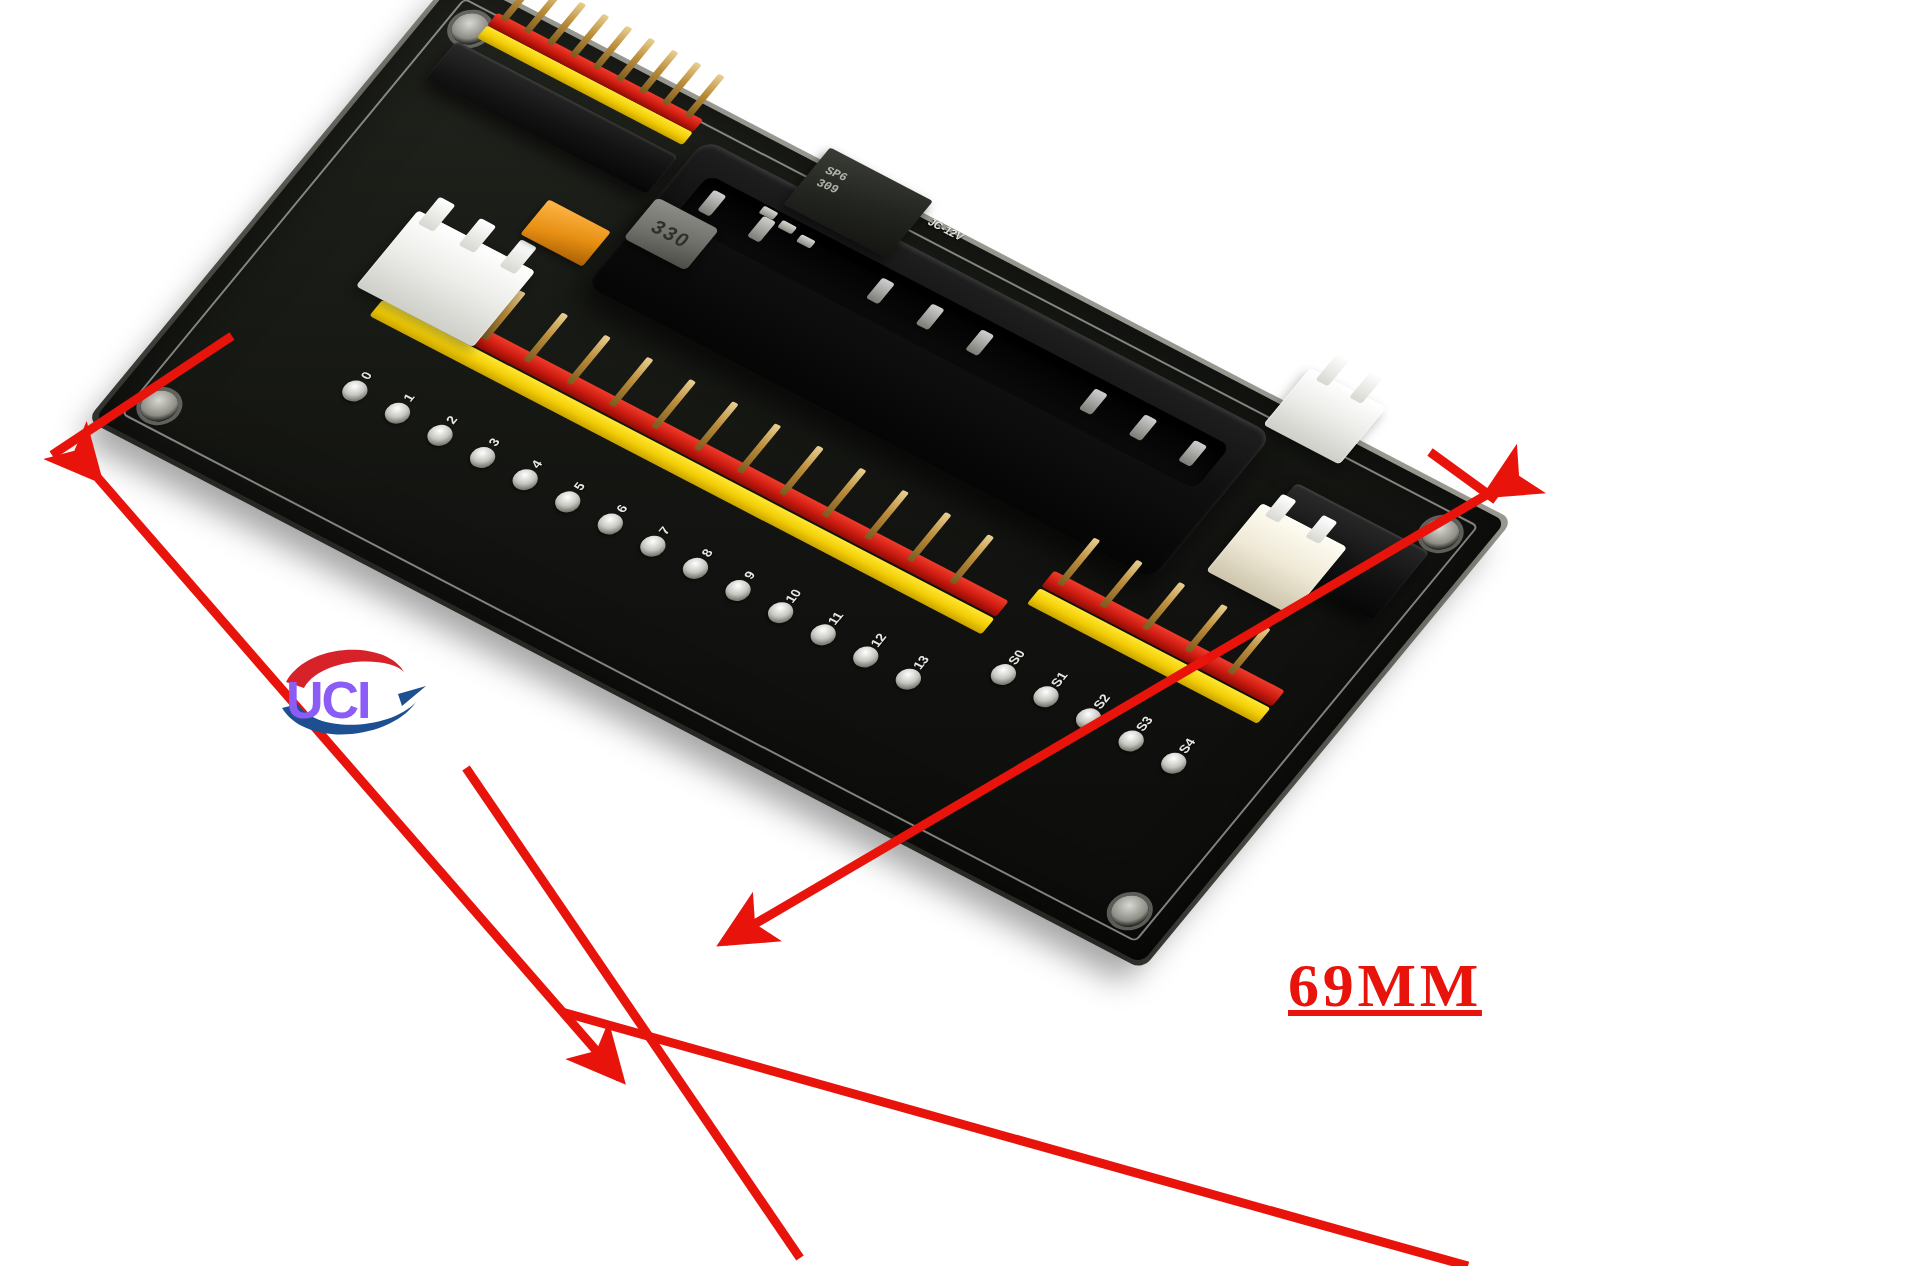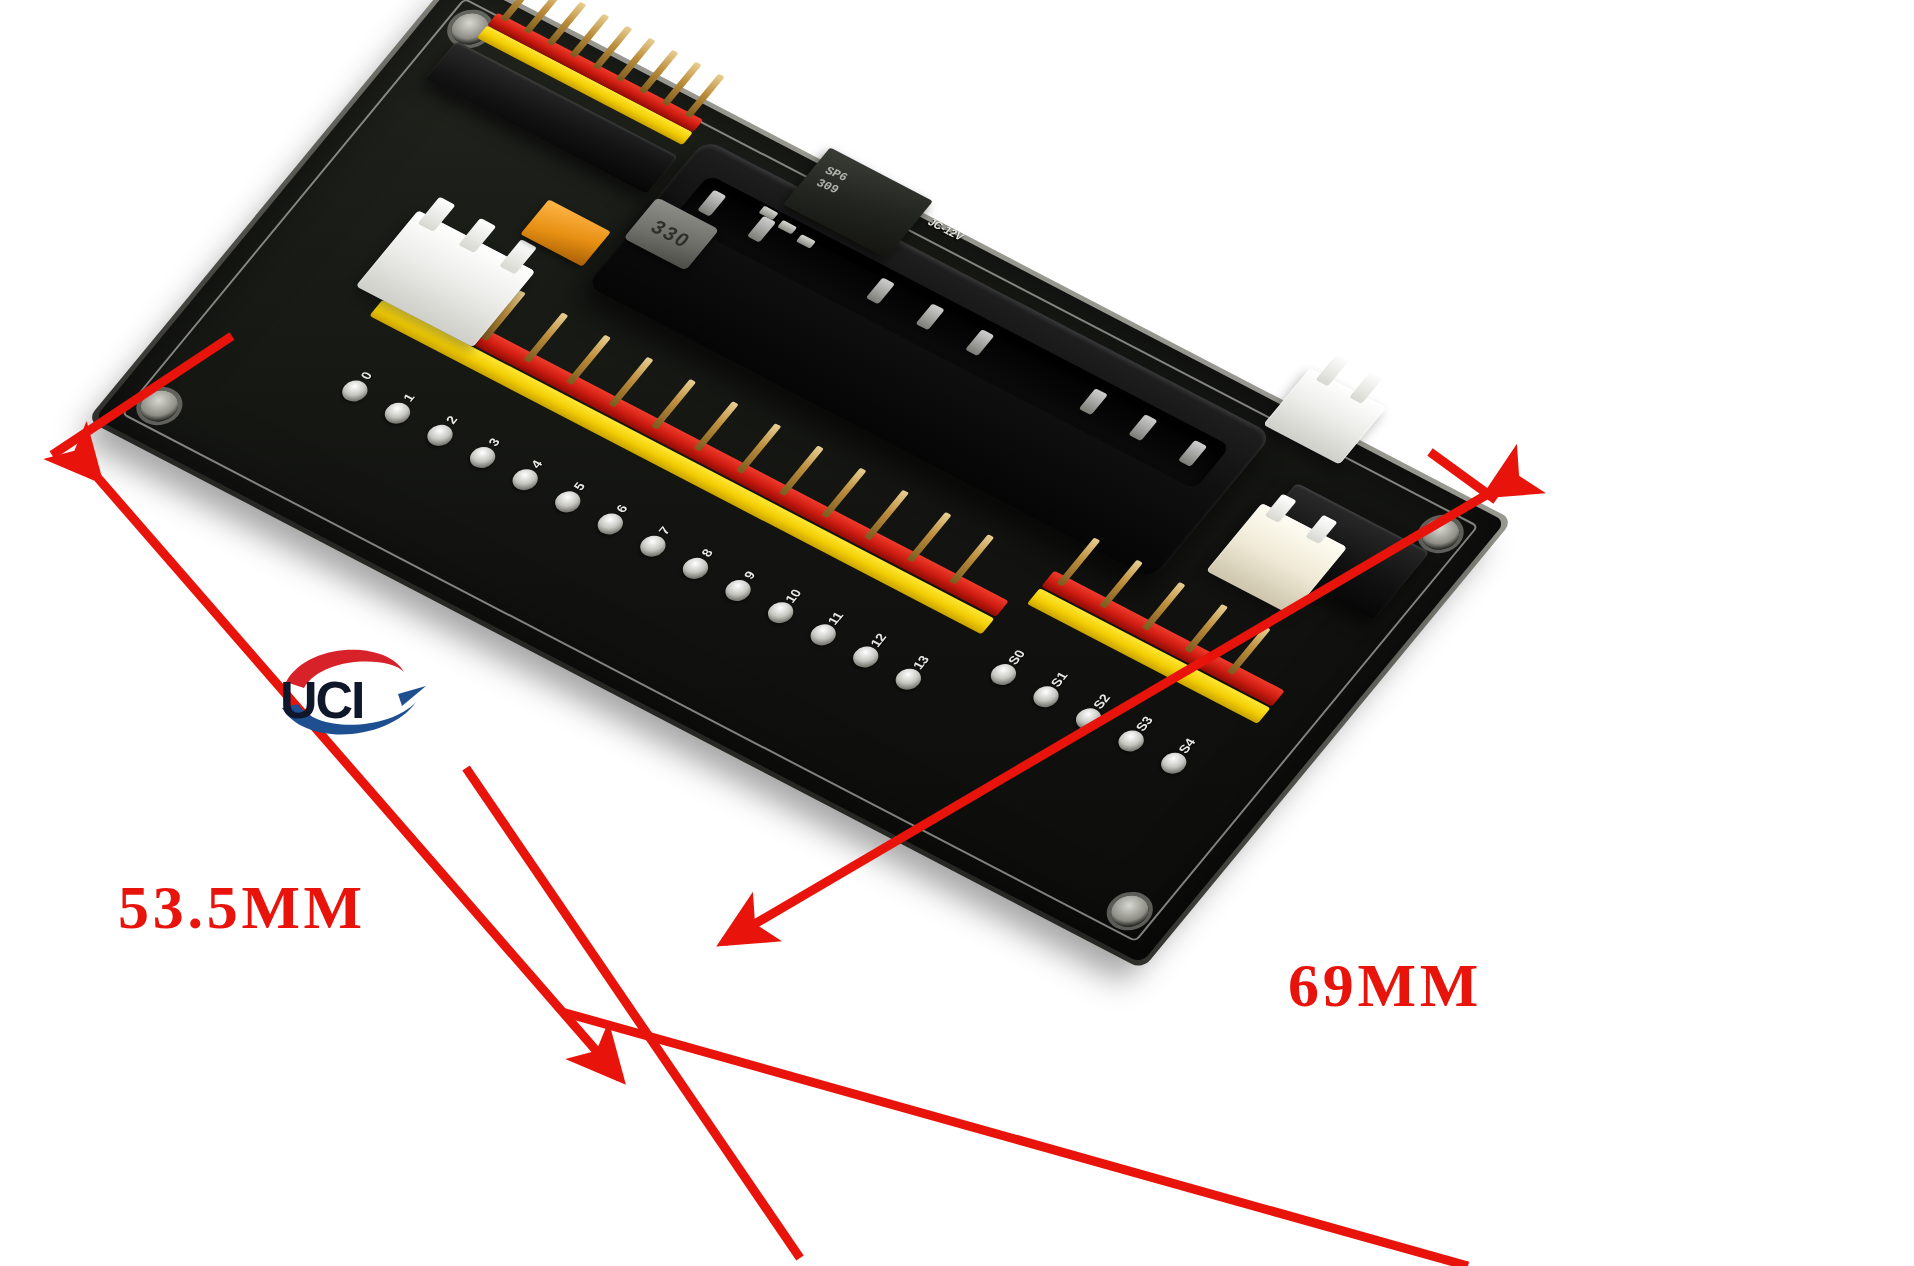--- a/index.html
+++ b/index.html
@@ -97,31 +97,31 @@
   
   .pad{position:absolute;width:23px;height:23px;border-radius:50%;
     background:radial-gradient(circle at 36% 32%,#ffffff,#c6c6c0 45%,#7e7e77 72%,#4a4a44);
     box-shadow:0 2px 3px rgba(0,0,0,.5);}
 
   
   #annotations{position:absolute;inset:0;pointer-events:none;}
   .dim-label{position:absolute;color:#e8140c;font-family:"Liberation Serif",serif;
     font-weight:700;letter-spacing:.06em;white-space:nowrap;}
   #label-53{left:118px;top:872px;font-size:62px;}
-  #label-69{left:1288px;top:950px;font-size:62px;}
+  #label-69{left:1288px;top:950px;font-size:62px;text-decoration:underline;}
 
   .watermark{position:absolute;left:1148px;top:466px;
     font:700 62px/1 "Liberation Sans",sans-serif;letter-spacing:.02em;
     color:rgba(168,168,168,.60);
     text-shadow:0 2px 3px rgba(255,255,255,.25);white-space:nowrap;}
 
   
   #uci-logo{position:absolute;left:278px;top:636px;width:150px;height:110px;}
-  #uci-logo .uci-text{position:absolute;left:2px;top:38px;
-    font:700 52px/1 "Liberation Sans",sans-serif;color:#0f172a;letter-spacing:-2px;}
+  #uci-logo .uci-text{position:absolute;left:8px;top:38px;
+    font:700 52px/1 "Liberation Sans",sans-serif;color:#8b5cf6;letter-spacing:-2px;}
 </style>
 </head>
 <body>
 
 <div id="stage">
 
   <div id="board-wrap">
     <div class="board">
 
       <div class="pcb-edge"></div>
@@ -283,21 +283,20 @@
 
       <line x1="466" y1="768" x2="800" y2="1258" stroke="#e8140c" stroke-width="9"></line>
 
       <line x1="1430" y1="452" x2="1496" y2="500" stroke="#e8140c" stroke-width="9"></line>
 
       <line x1="1488" y1="494" x2="724" y2="942" stroke="#e8140c" stroke-width="9" marker-start="url(#ah)" marker-end="url(#ah)"></line>
 
       <line x1="562" y1="1012" x2="1468" y2="1266" stroke="#e8140c" stroke-width="9"></line>
     </svg>
 
-    <div class="dim-label" id="label-53">53.5MM</div>
     <div class="dim-label" id="label-69">69MM</div>
 
 
     <div id="uci-logo">
       <svg width="150" height="110" viewBox="0 0 150 110">
         <path d="M8,46 C30,6 108,4 126,36 C112,20 44,20 26,52 Z" fill="#d8222a"></path>
         <path d="M4,72 C28,112 112,104 138,66 C112,94 38,98 20,68 Z" fill="#1d4f91"></path>
         <path d="M120,58 L148,50 L124,70 Z" fill="#1d4f91"></path>
       </svg>
       <div class="uci-text">UCI</div>

